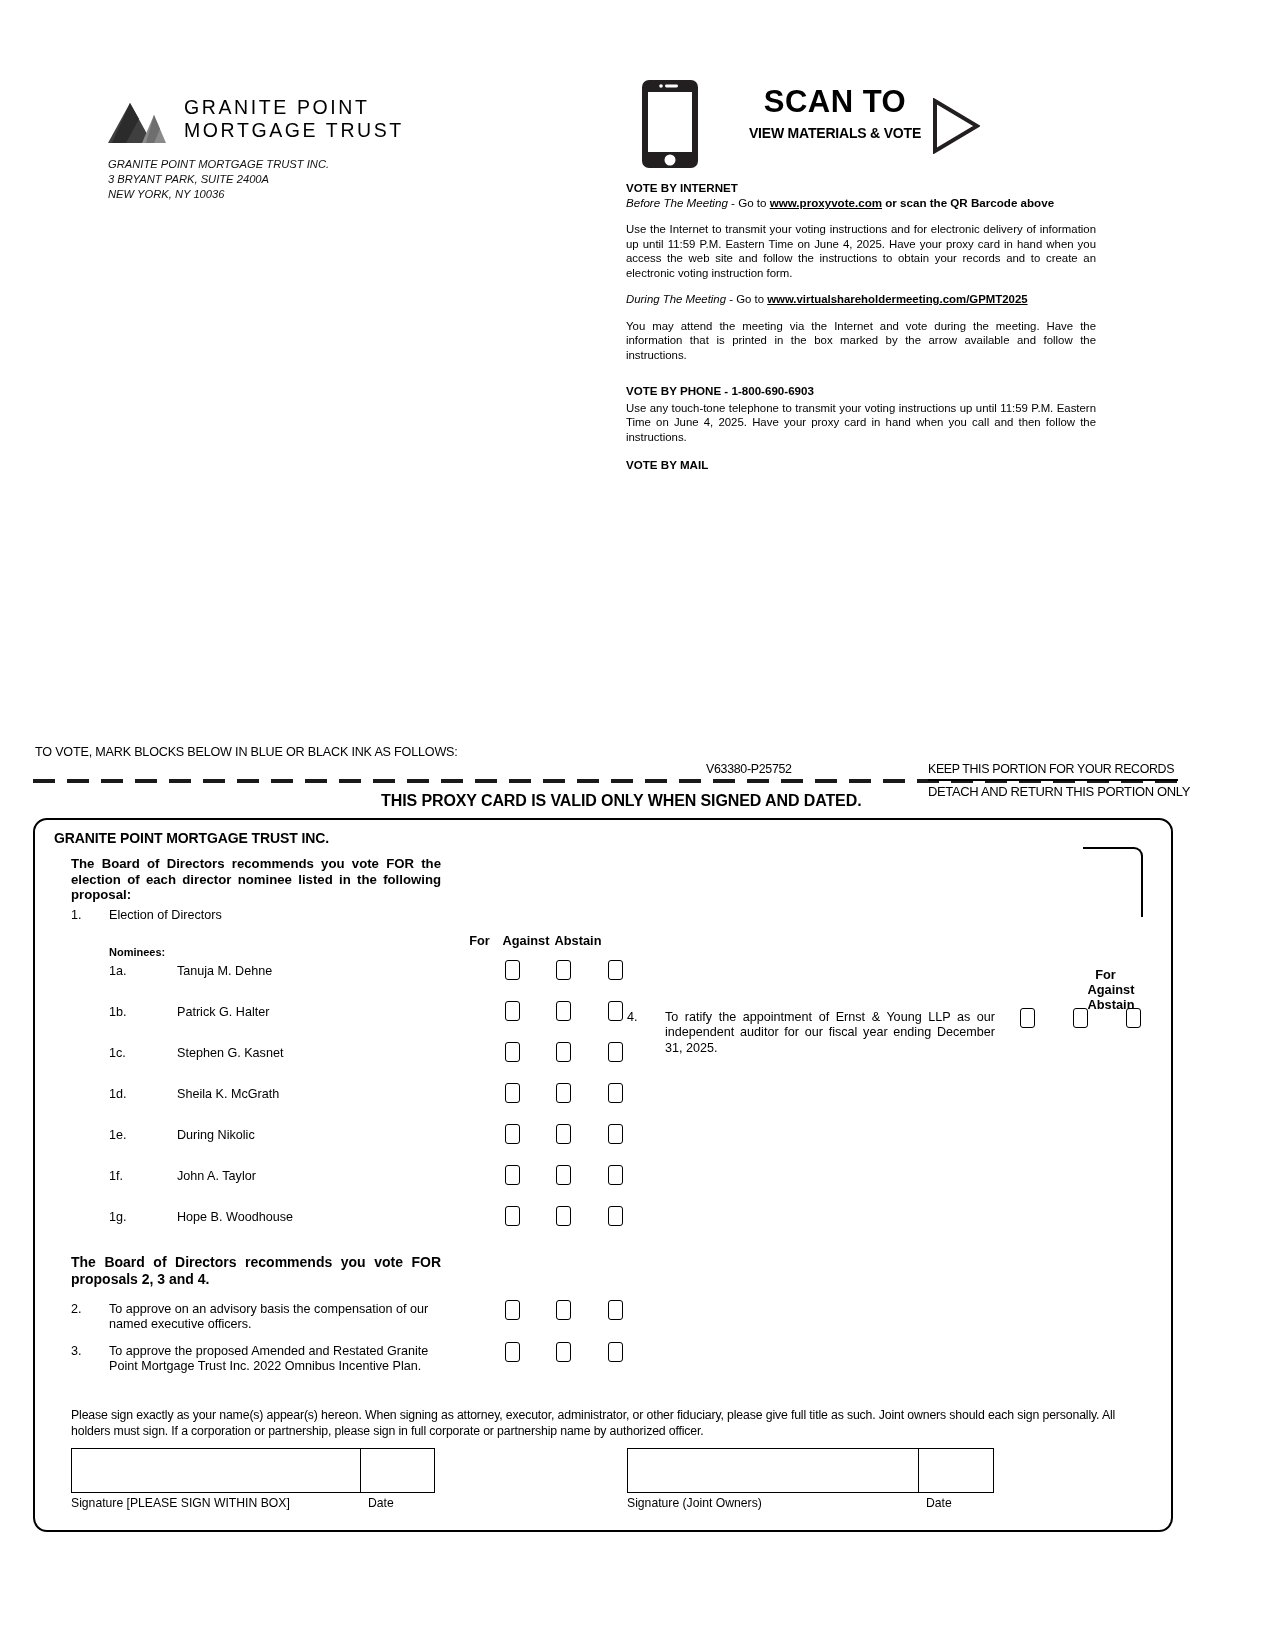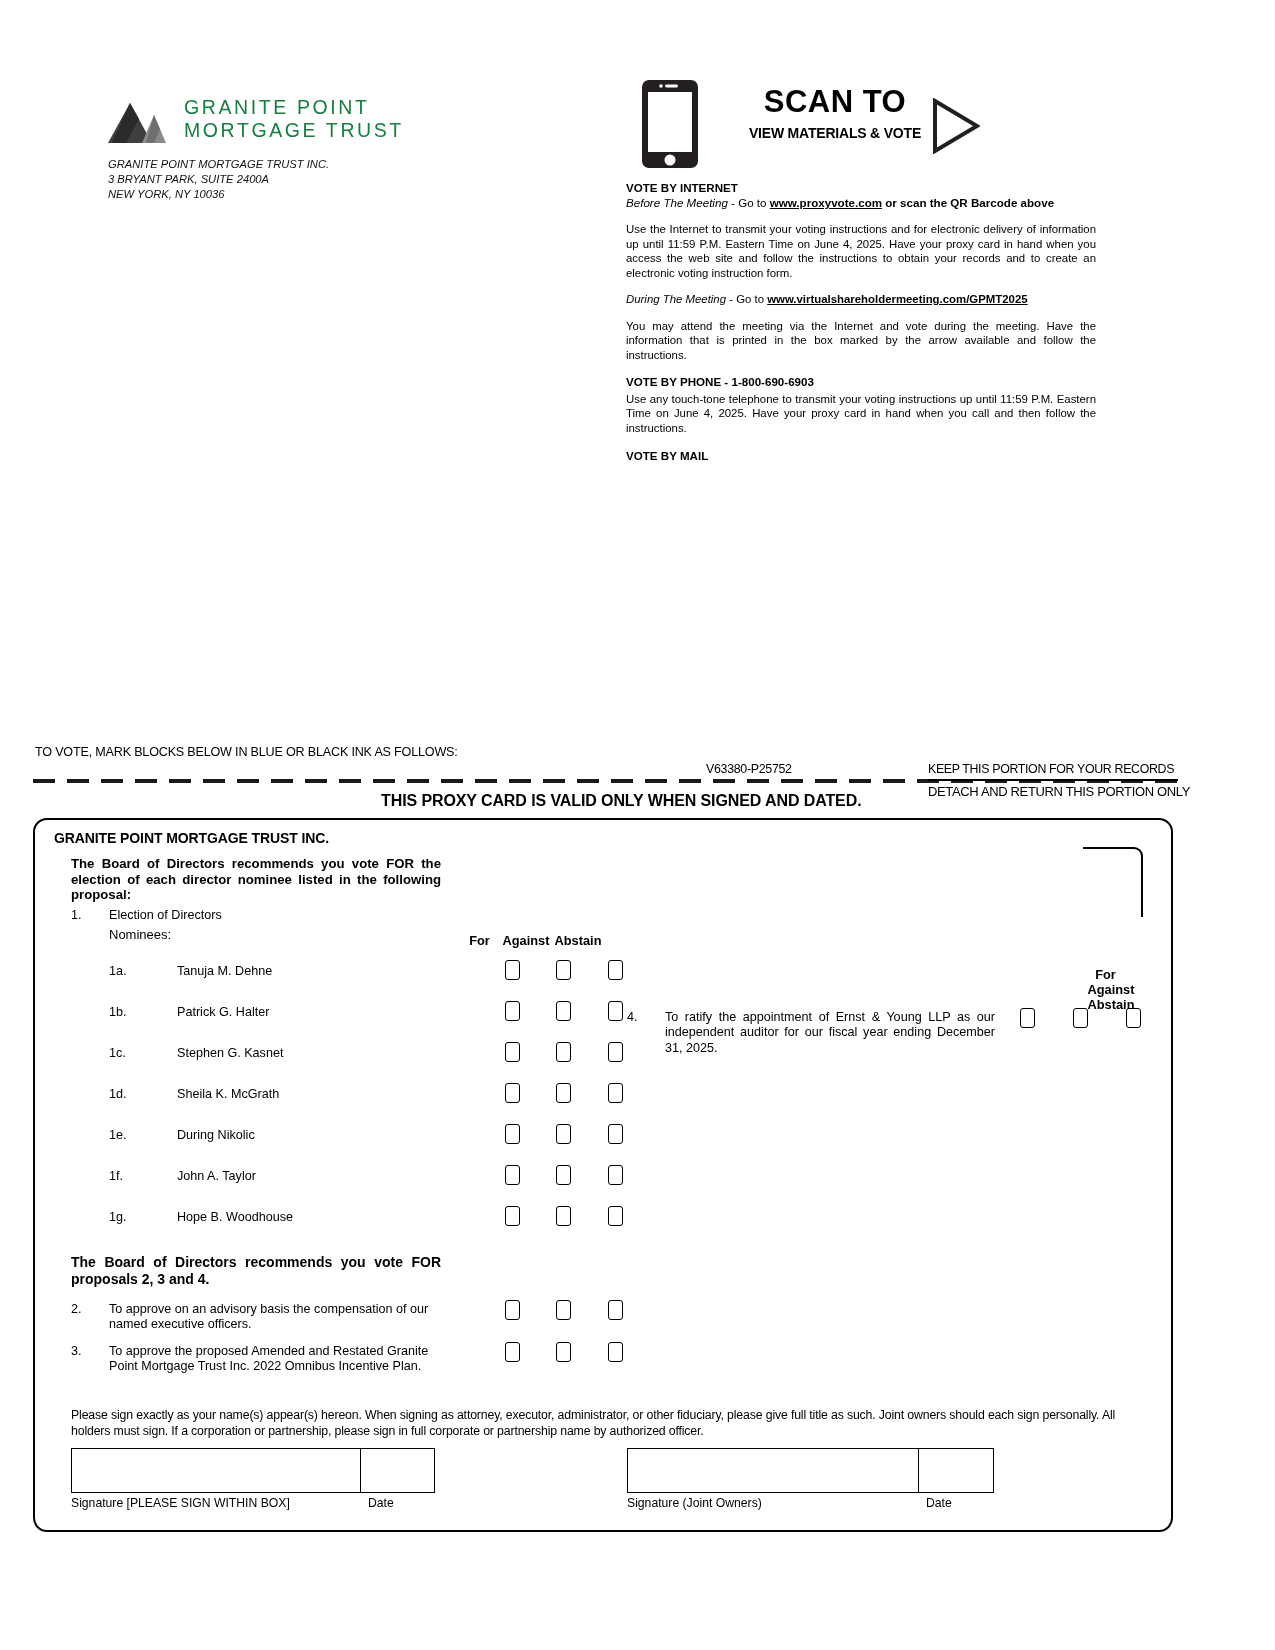--- a/index.html
+++ b/index.html
@@ -20,21 +20,21 @@
   #top-section { position: absolute; left: 0; top: 0; width: 1275px; height: 740px; }
 
   
   #logo-block { position: absolute; left: 108px; top: 95px; width: 420px; }
   #logo-row { display: flex; align-items: center; }
   #logo-mark { width: 62px; height: 48px; margin-right: 14px; }
   #logo-text { line-height: 1.18; }
   .logo-line {
     font-size: 19.5px;
     letter-spacing: 2.6px;
-    color: #15803d;
+    color: #000000;
     font-family: "Liberation Sans", sans-serif;
   }
   #company-address {
     margin-top: 14px;
     margin-left: 0px;
     font-style: italic;
     font-size: 11.2px;
     line-height: 1.33;
     color: #111;
     font-family: "Liberation Sans", sans-serif;
@@ -111,22 +111,22 @@
     position: absolute; left: 36px; top: 36px; width: 370px;
     font-size: 13.2px; font-weight: bold; line-height: 1.18;
     text-align: justify;
   }
   #proposal-1-row {
     position: absolute; left: 36px; top: 88px; width: 420px;
     font-size: 12.6px;
   }
   .num-col { display: inline-block; width: 38px; vertical-align: top; }
   #nominees-label {
-    position: absolute; left: 74px; top: 107px;
-    font-size: 13px; font-weight: normal;
+    position: absolute; left: 74px; top: 126px;
+    font-size: 11px; font-weight: bold;
   }
   #col-headers-left {
     position: absolute; left: 424px; top: 113px;
     font-size: 12.8px; font-weight: bold;
   }
   .hdr-for { display: inline-block; width: 41px; text-align: center; }
   .hdr-against { display: inline-block; width: 52px; text-align: center; }
   .hdr-abstain { display: inline-block; width: 52px; text-align: center; }
 
   .nominee-row {
@@ -238,21 +238,21 @@
       <polygon points="3,3 45,28 3,53" fill="none" stroke="#231f20" stroke-width="4"></polygon>
     </svg>
   </div>
 
   <div id="vote-instructions">
     <div class="vote-head">VOTE BY INTERNET</div>
     <div class="vote-sub"><i>Before The Meeting</i><span> - Go to </span><span class="vote-link">www.proxyvote.com</span><b> or scan the QR Barcode above</b></div>
     <div class="vote-para">Use the Internet to transmit your voting instructions and for electronic delivery of information up until 11:59 P.M. Eastern Time on  June 4, 2025. Have your proxy card in hand when you access the web site and follow the instructions to obtain your records and to create an electronic voting instruction form.</div>
     <div class="vote-para"><i>During The Meeting</i><span> - Go to </span><span class="vote-link">www.virtualshareholdermeeting.com/GPMT2025</span></div>
     <div class="vote-para">You may attend the meeting via the Internet and vote during the meeting. Have the information that is printed in the box marked by the arrow available and follow the instructions.</div>
-    <div class="vote-para vote-head" style="margin-top:13px;">VOTE BY PHONE - 1-800-690-6903</div>
+    <div class="vote-para vote-head" style="margin-top:22px;">VOTE BY PHONE - 1-800-690-6903</div>
     <div class="vote-para tight">Use any touch-tone telephone to transmit your voting instructions up until 11:59 P.M. Eastern Time on June 4, 2025. Have your proxy card in hand when you call and then follow the instructions.</div>
     <div class="vote-para vote-head" style="margin-top:14px;">VOTE BY MAIL</div>
   </div>
 </div>
 
 <div id="mark-instruction">TO VOTE, MARK BLOCKS BELOW IN BLUE OR BLACK INK AS FOLLOWS:</div>
 <div id="control-number">V63380-P25752</div>
 <div id="keep-portion">KEEP THIS PORTION FOR YOUR RECORDS</div>
 <div id="dash-line"></div>
 <div id="keep-underline"></div>

